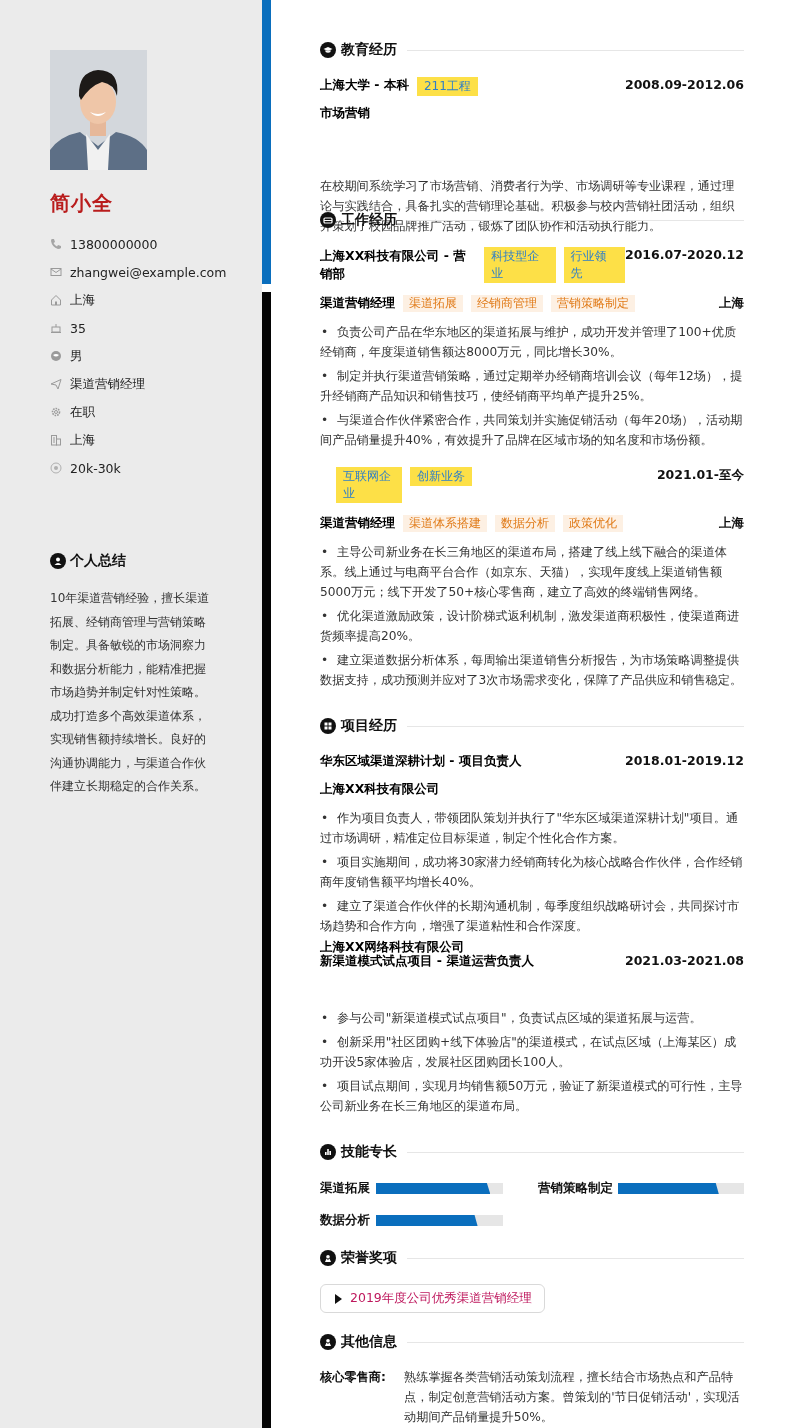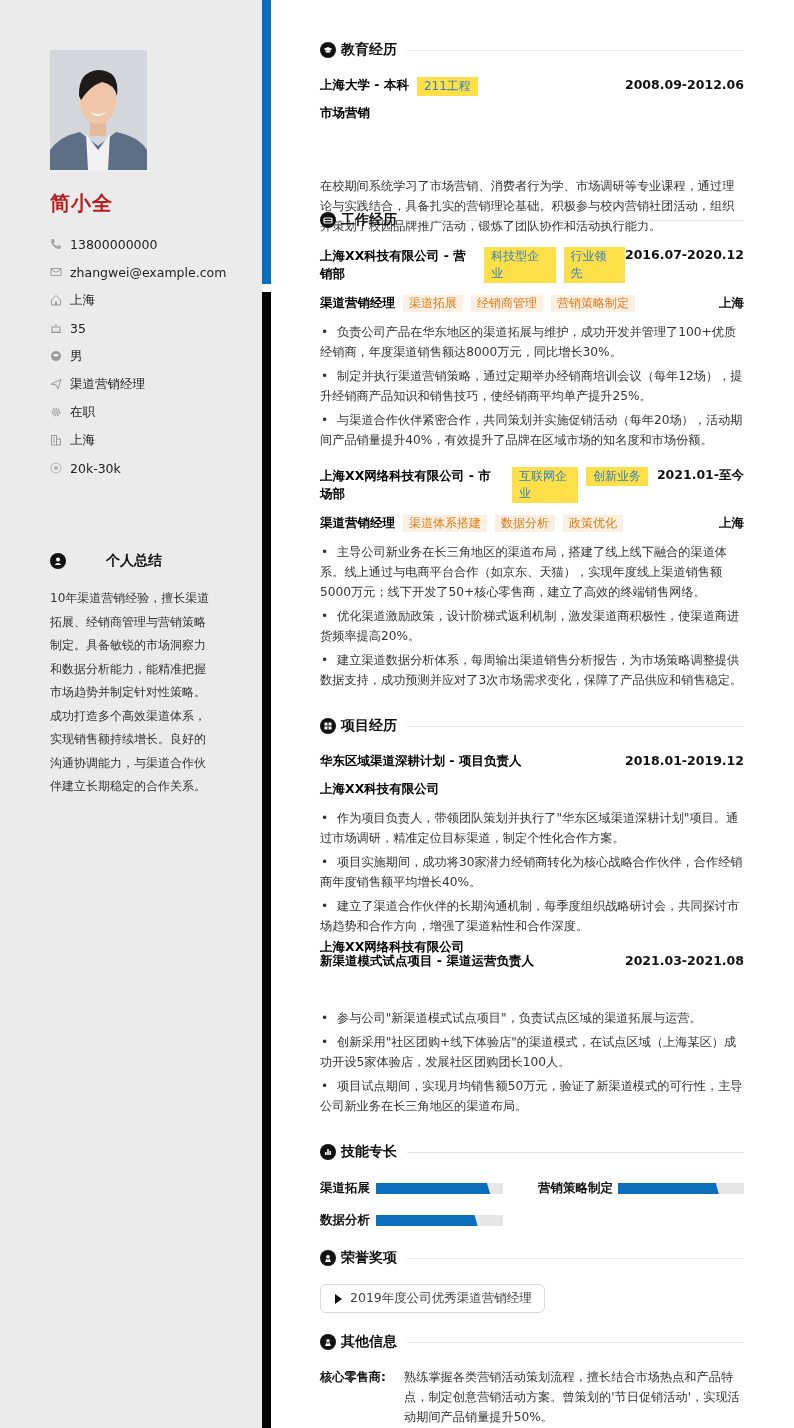--- a/index.html
+++ b/index.html
@@ -13,21 +13,21 @@
     .photo { position: absolute; left: 50px; top: 50px; width: 97px; height: 120px; background: #d5d9de; overflow: hidden; }
     .photo svg { width: 100%; height: 100%; display: block; }
 
     .name { position: absolute; left: 50px; top: 190px; font-size: 20px; font-weight: bold; color: #b91c1c; letter-spacing: 1px; }
 
     .info-list { position: absolute; left: 50px; top: 230px; list-style: none; }
     .info-item { height: 28px; display: flex; align-items: center; font-size: 12.5px; color: #222; }
     .info-icon { width: 12px; height: 12px; margin-right: 8px; color: #9a9a9a; display: inline-flex; align-items: center; justify-content: center; }
     .info-icon svg { width: 12px; height: 12px; }
 
-    .summary-title { position: absolute; left: 50px; top: 552px; display: flex; align-items: center; font-size: 14px; font-weight: bold; color: #111; gap: 36px; }
+    .summary-title { position: absolute; left: 50px; top: 552px; display: flex; align-items: center; font-size: 14px; font-weight: bold; color: #111; }
     .summary-title .sec-icon { margin-right: 4px; }
     .summary-text { position: absolute; left: 50px; top: 587px; width: 162px; font-size: 12px; line-height: 23.5px; color: #333; }
 
     .sec-head { position: absolute; left: 320px; width: 424px; display: flex; align-items: center; height: 20px; }
     .sec-icon { width: 16px; height: 16px; border-radius: 50%; background: #111; display: inline-flex; align-items: center; justify-content: center; color: #fff; flex-shrink: 0; }
     .sec-icon svg { width: 10px; height: 10px; }
     .sec-title { font-size: 14px; font-weight: bold; color: #111; margin-left: 5px; white-space: nowrap; }
     .sec-line { flex: 1; height: 1px; background: #e6e6e6; margin-left: 10px; }
 
     .row { position: absolute; left: 320px; width: 424px; display: flex; align-items: flex-start; font-size: 12.5px; }
@@ -40,21 +40,21 @@
     .para { position: absolute; left: 320px; width: 424px; font-size: 12.2px; line-height: 20px; color: #333; margin-top: 44px; }
 
     .bullets { position: absolute; left: 320px; width: 424px; list-style: none; }
     .bullets li { font-size: 12.2px; line-height: 20px; color: #333; margin-bottom: 4px; text-indent: 0; }
     .bullets li .dot { display: inline-block; width: 17px; padding-left: 1px; }
 
     .skill { position: absolute; display: flex; align-items: center; font-size: 12.5px; color: #111; font-weight: bold; }
     .skill-track { position: relative; height: 11px; background: #e6e6e6; }
     .skill-fill { position: absolute; left: 0; top: 0; height: 11px; background: #0a6ebd; clip-path: polygon(0 0, 97% 0, 100% 100%, 0 100%); }
 
-    .award { position: absolute; left: 320px; top: 1284px; height: 29px; border: 1px solid #d9d9d9; border-radius: 6px; display: flex; align-items: center; padding: 0 12px 0 14px; font-size: 12.5px; color: #404040; }
+    .award { position: absolute; left: 320px; top: 1284px; height: 29px; border: 1px solid #d9d9d9; border-radius: 6px; display: flex; align-items: center; padding: 0 12px 0 14px; font-size: 12.5px; color: #be185d; }
     .award .tri { width: 0; height: 0; border-top: 5px solid transparent; border-bottom: 5px solid transparent; border-left: 7px solid #111; margin-right: 8px; }
 
     .other-row { position: absolute; left: 320px; top: 1367px; width: 424px; display: flex; }
     .other-label { font-size: 12.2px; font-weight: bold; color: #111; white-space: nowrap; line-height: 20px; width: 84px; flex-shrink: 0; }
     .other-val { font-size: 12.2px; line-height: 20px; color: #333; }
   </style>
 </head>
 <body>
 
 <div class="sidebar"></div>
@@ -216,21 +216,20 @@
   <span class="tag-orange">营销策略制定</span>
   <span class="right">上海</span>
 </div>
 <ul class="bullets" style="top:322px">
   <li><span class="dot">•</span><span>负责公司产品在华东地区的渠道拓展与维护，成功开发并管理了100+优质经销商，年度渠道销售额达8000万元，同比增长30%。</span></li>
   <li><span class="dot">•</span><span>制定并执行渠道营销策略，通过定期举办经销商培训会议（每年12场），提升经销商产品知识和销售技巧，使经销商平均单产提升25%。</span></li>
   <li><span class="dot">•</span><span>与渠道合作伙伴紧密合作，共同策划并实施促销活动（每年20场），活动期间产品销量提升40%，有效提升了品牌在区域市场的知名度和市场份额。</span></li>
 </ul>
 
 <div class="row" style="top:467px">
-  <span class="bold" style="width:176px;line-height:18px">上海XX网络科技有限公司 - 市场部</span>
   <span class="tag-blue" style="width:66px;margin-left:16px">互联网企业</span>
   <span class="tag-blue" style="width:62px">创新业务</span>
   <span class="right">2021.01-至今</span>
 </div>
 <div class="row" style="top:515px">
   <span class="bold">渠道营销经理</span>
   <span class="tag-orange">渠道体系搭建</span>
   <span class="tag-orange">数据分析</span>
   <span class="tag-orange">政策优化</span>
   <span class="right">上海</span>

